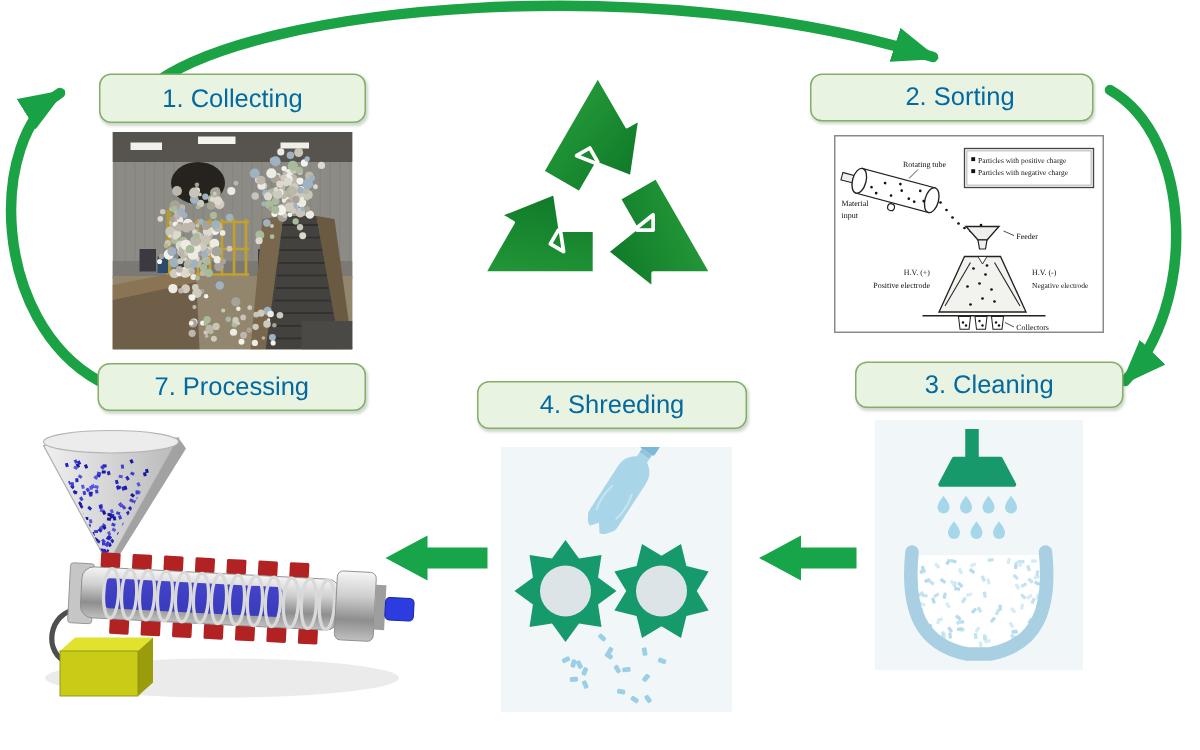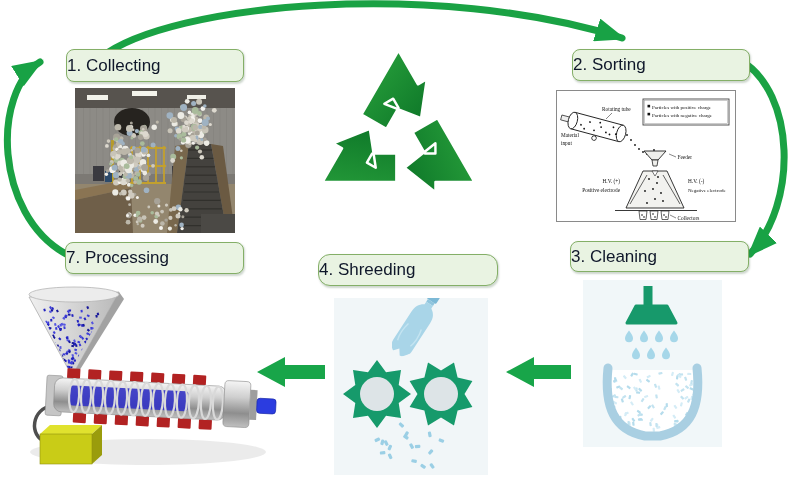--- a/index.html
+++ b/index.html
@@ -1,22 +1,22 @@
 <!DOCTYPE html>
 <html><head>
 <meta charset="utf-8">
 <style>
   html,body{margin:0;padding:0;background:#ffffff;}
   #stage{position:relative;width:800px;height:500px;background:#fff;overflow:hidden;
          font-family:"Liberation Sans",sans-serif;}
   .panel{position:absolute;z-index:1;}
   #overlay{position:absolute;left:0;top:0;z-index:2;pointer-events:none;}
-  .step{position:absolute;z-index:3;display:flex;align-items:center;
+  .step{position:absolute;z-index:3;display:flex;align-items:center;justify-content:center;
         background:#e9f3e2;border:1.6px solid #84af67;border-radius:8px;
-        font-size:17px;color:#0f172a;box-shadow:1px 1.5px 2px rgba(80,110,80,.28);}
+        font-size:17px;color:#0369a1;box-shadow:1px 1.5px 2px rgba(80,110,80,.28);}
   #sortdiag{background:#fff;border:1px solid #8a8a8a;}
   .sd-t{font-family:"Liberation Serif",serif;font-size:5.3px;fill:#111;}
   .sd-s{font-family:"Liberation Serif",serif;font-size:5.0px;fill:#111;}
 </style>
 </head>
 <body>
 
 <div id="stage">
 
   <svg id="photo" class="panel" style="left:75px;top:88px;" width="160" height="145" viewBox="0 0 160 145">
@@ -854,26 +854,26 @@
       <path d="M 66 254 C -6 214, -8 92, 40 62" marker-end="url(#ah)"></path>
       <path d="M 740 60 C 796 92, 798 204, 750 254" marker-end="url(#ah)"></path>
     </g>
     <polygon points="506,372 534,357 534,365 571,365 571,379 534,379 534,387" fill="#18a549"></polygon>
     <polygon points="257,372 285,357 285,365 325,365 325,379 285,379 285,387" fill="#18a549"></polygon>
   </svg>
 
   <div class="step" style="left:66px;top:49px;width:176px;height:31px;">
     <span>1. Collecting</span>
   </div>
-  <div class="step" style="left:572px;top:49px;width:176px;height:30px;">
+  <div class="step" style="left:540px;top:49px;width:176px;height:30px;padding-left:11px;">
     <span>2. Sorting</span>
   </div>
   <div class="step" style="left:556px;top:241px;width:177px;height:29px;margin-left:14px;">
     <span>3. Cleaning</span>
   </div>
-  <div class="step" style="left:318px;top:254px;width:178px;height:30px;border-radius:12px;">
+  <div class="step" style="left:318px;top:254px;width:178px;height:30px;">
     <span>4. Shreeding</span>
   </div>
   <div class="step" style="left:65px;top:242px;width:177px;height:30px;">
     <span>7. Processing</span>
   </div>
 
 </div>
 
 </body></html>

